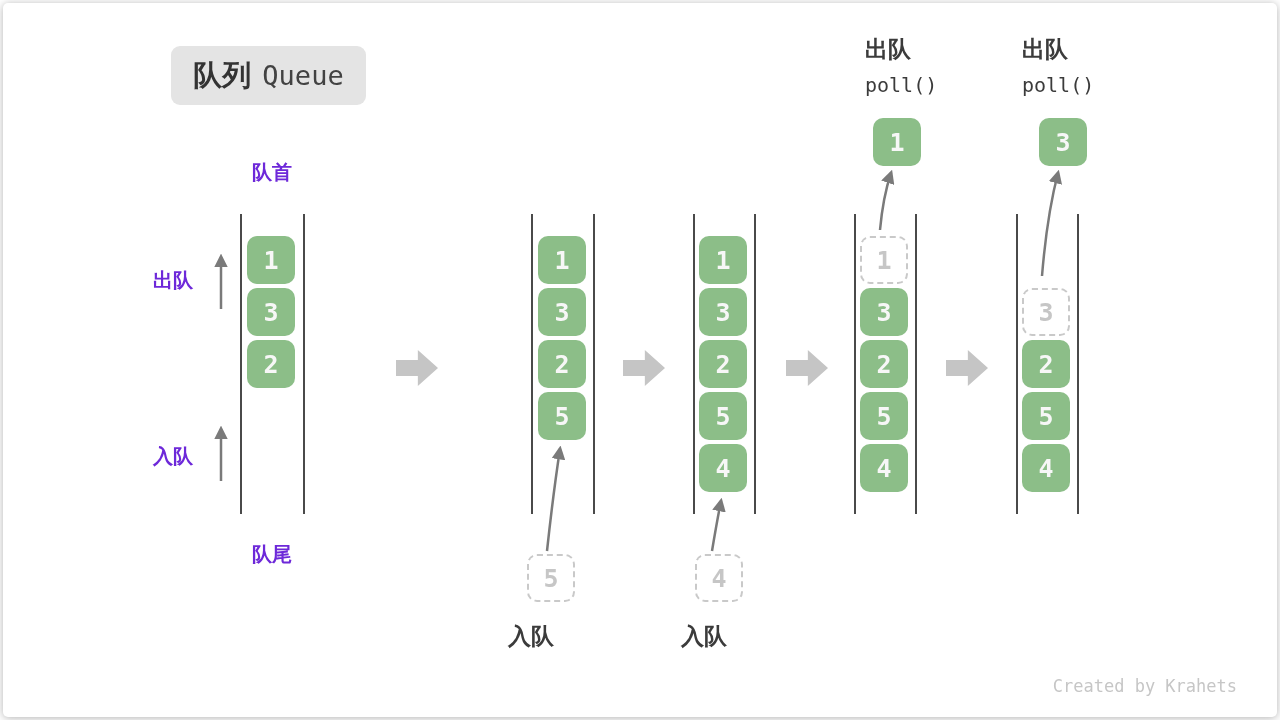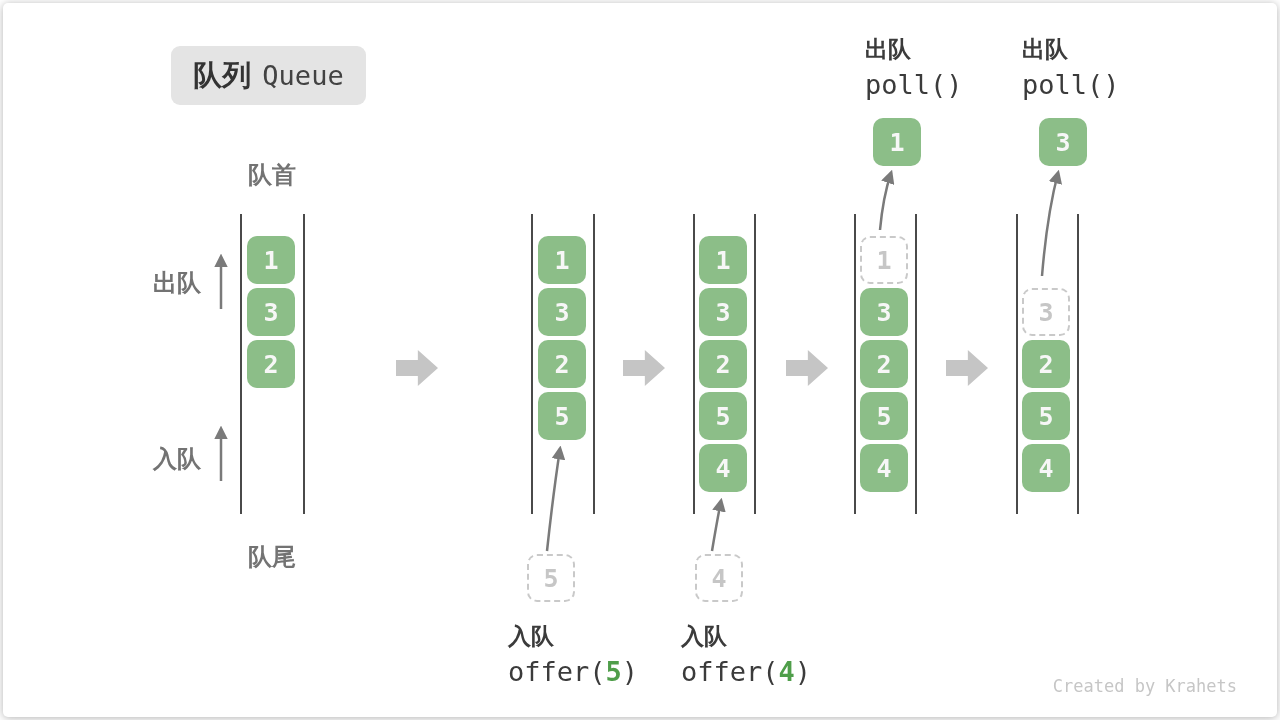--- a/index.html
+++ b/index.html
@@ -14,21 +14,21 @@
   
   .title-badge {
     position:absolute; left:168px; top:43px; width:195px; height:59px;
     background:#e4e4e4; border-radius:9px;
     display:flex; align-items:center; justify-content:center; gap:11px;
   }
   .title-zh { font-size:29px; font-weight:bold; color:#333333; }
   .title-en { font-size:27px; color:#424242; font-family:"DejaVu Sans Mono", monospace; }
 
   
-  .zh-label { position:absolute; font-size:24px; font-weight:bold; color:#737373; white-space:nowrap; }
+  .zh-label { position:absolute; font-size:20px; font-weight:bold; color:#6d28d9; white-space:nowrap; }
   .center64 { width:64px; text-align:center; }
 
   
   .wall { position:absolute; top:211px; width:2px; height:300px; background:#4a4a4a; }
 
   
   .cell {
     position:absolute; width:48px; height:48px; border-radius:10px;
     background:#8cbe88;
     display:flex; align-items:center; justify-content:center;
@@ -41,21 +41,21 @@
 
   
   .block-arrow {
     position:absolute; width:42px; height:40px; background:#c5c5c5;
     clip-path:polygon(0 30%, 52% 30%, 52% 5%, 100% 50%, 52% 95%, 52% 70%, 0 70%);
   }
 
   
   .op-label { position:absolute; white-space:nowrap; }
   .op-action { font-size:23px; font-weight:bold; color:#3b3b3b; line-height:36px; }
-  .op-code { font-size:27px; color:#3b3b3b; line-height:36px; font-family:"DejaVu Sans Mono", monospace; }
+  .op-code { font-size:20px; color:#3b3b3b; line-height:36px; font-family:"DejaVu Sans Mono", monospace; }
   .op-code .green-arg { color:#4f9e4a; font-weight:bold; }
 
   .watermark {
     position:absolute; right:40px; top:673px; font-size:17px; color:#c6c6c6;
     font-family:"DejaVu Sans Mono", monospace;
   }
 
   svg.arrow-layer { position:absolute; left:0; top:0; width:1280px; height:720px; pointer-events:none; }
 </style>
 </head>
@@ -131,25 +131,23 @@
   <div class="cell" style="left:1019px; top:441px;">4</div>
 
   <div class="cell dashed" style="left:524px; top:551px;">5</div>
   <div class="cell dashed" style="left:692px; top:551px;">4</div>
 
   <div class="cell" style="left:870px; top:115px;">1</div>
   <div class="cell" style="left:1036px; top:115px;">3</div>
 
   <div class="op-label" style="left:505px; top:615px;">
     <div class="op-action">入队</div>
-    <div class="op-code"><span>offer(</span><span class="green-arg">5</span><span>)</span></div>
   </div>
   <div class="op-label" style="left:678px; top:615px;">
     <div class="op-action">入队</div>
-    <div class="op-code"><span>offer(</span><span class="green-arg">4</span><span>)</span></div>
   </div>
 
   <div class="op-label" style="left:862px; top:28px;">
     <div class="op-action">出队</div>
     <div class="op-code">poll()</div>
   </div>
   <div class="op-label" style="left:1019px; top:28px;">
     <div class="op-action">出队</div>
     <div class="op-code">poll()</div>
   </div>

